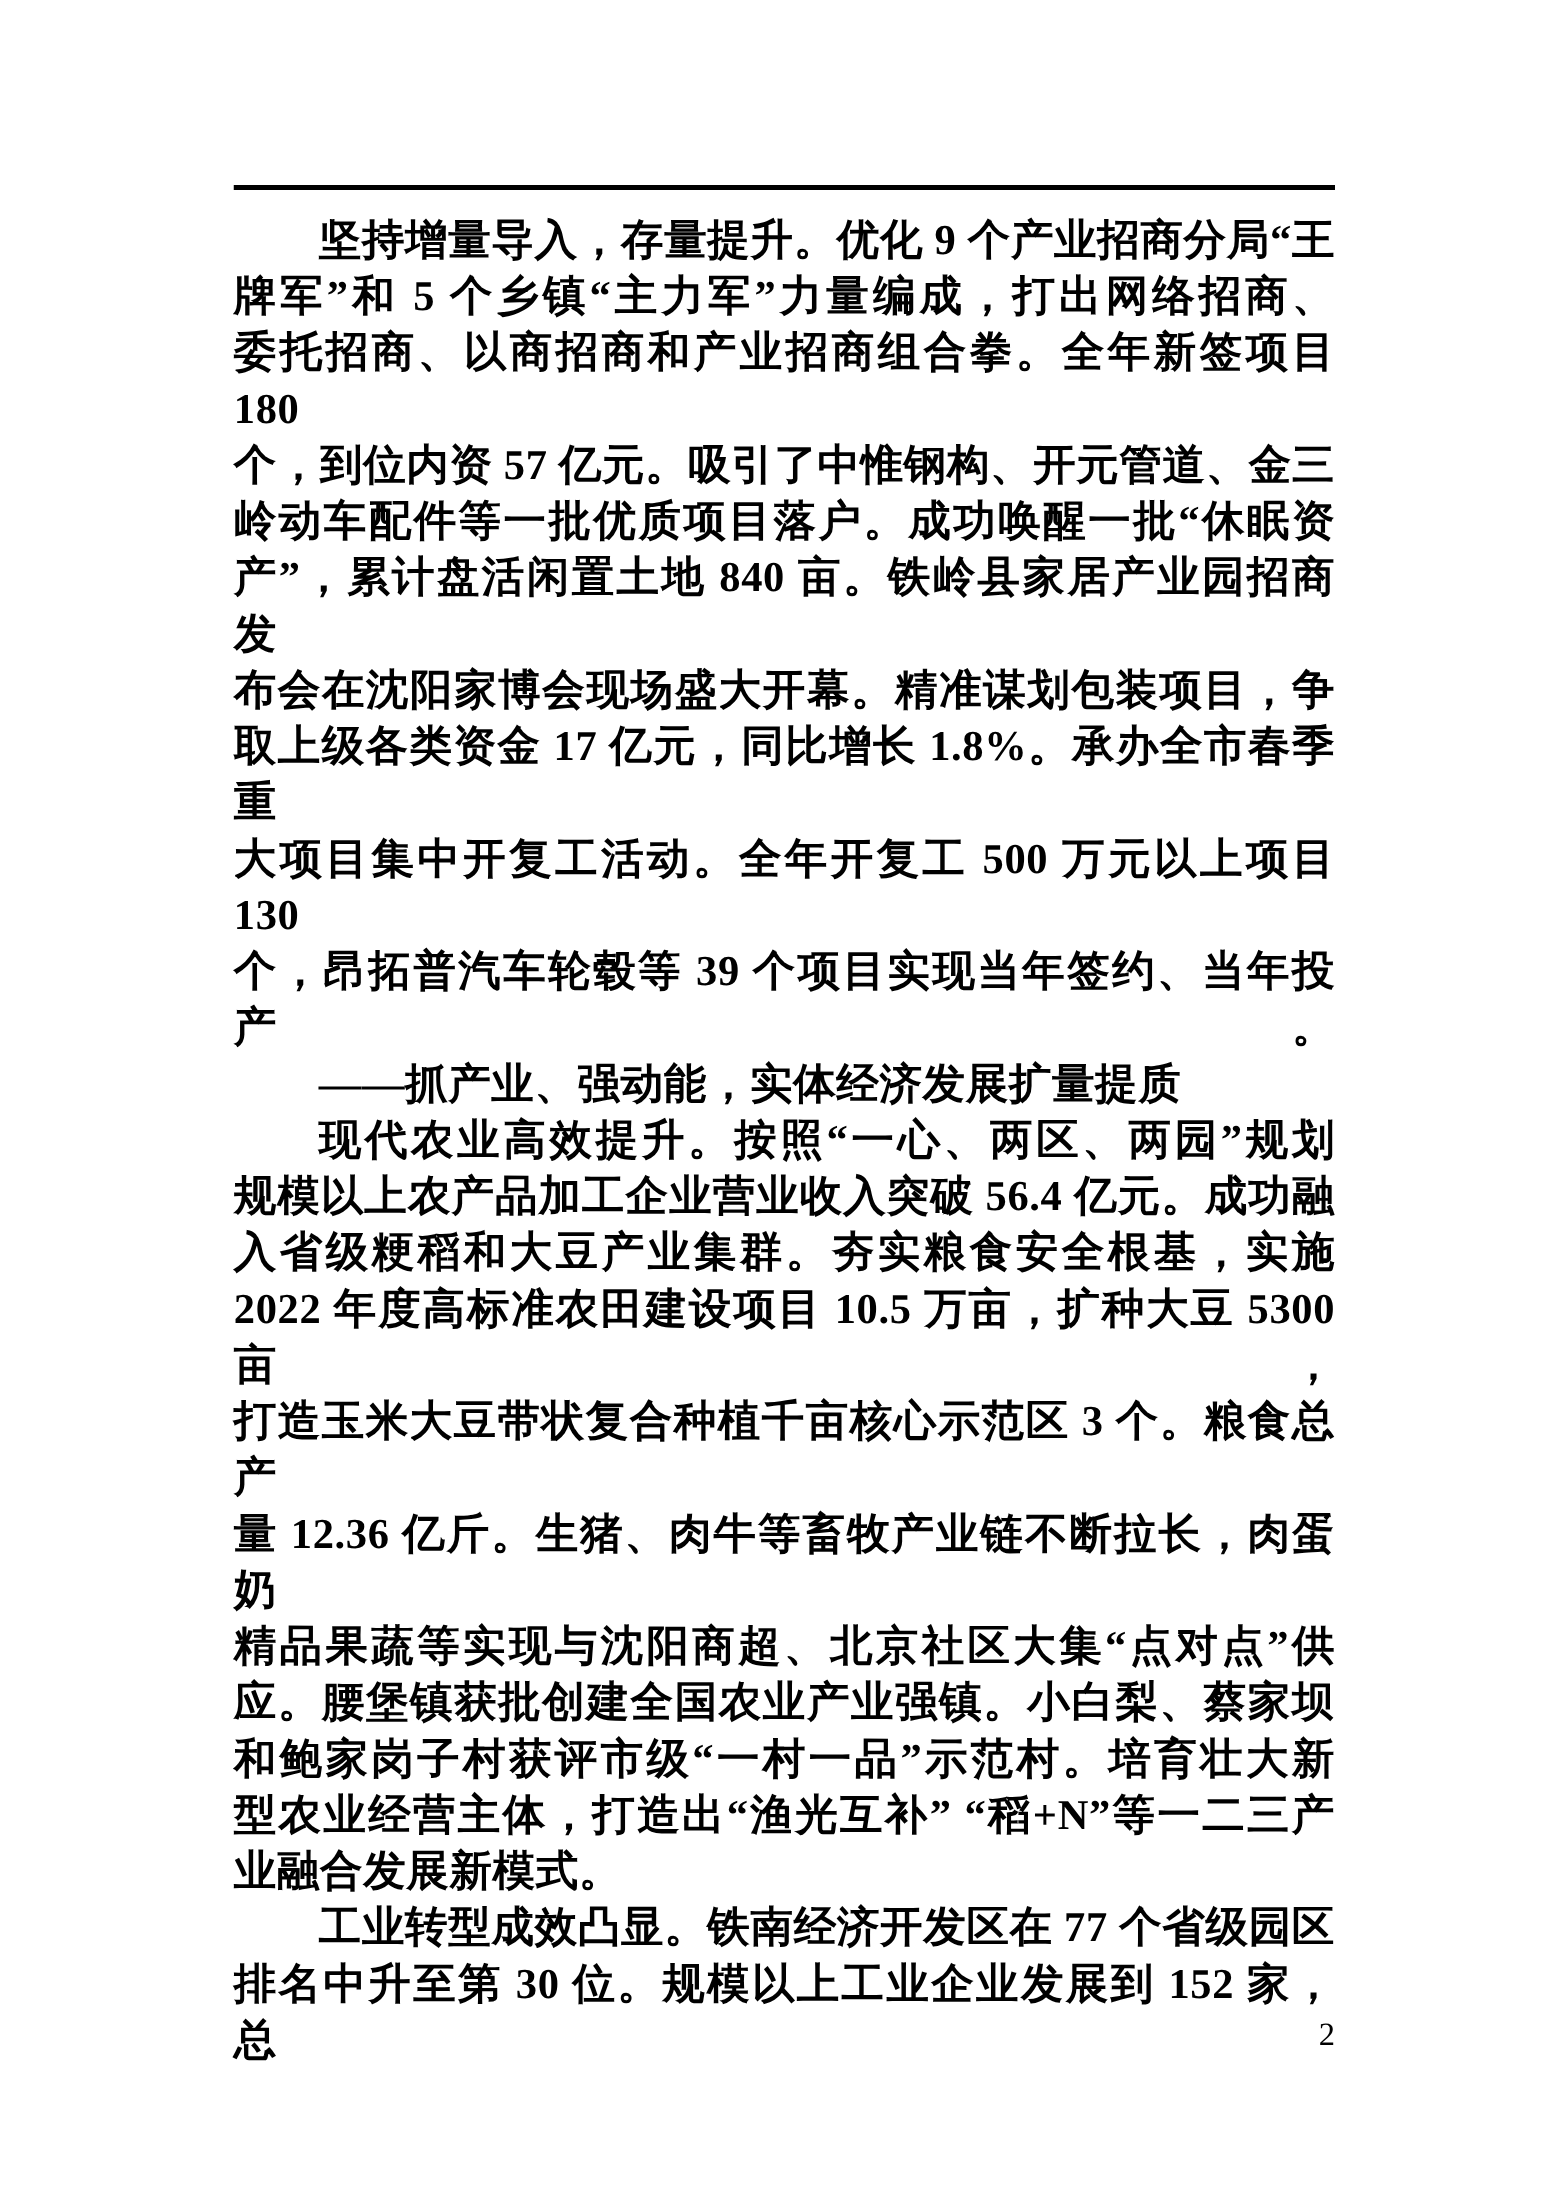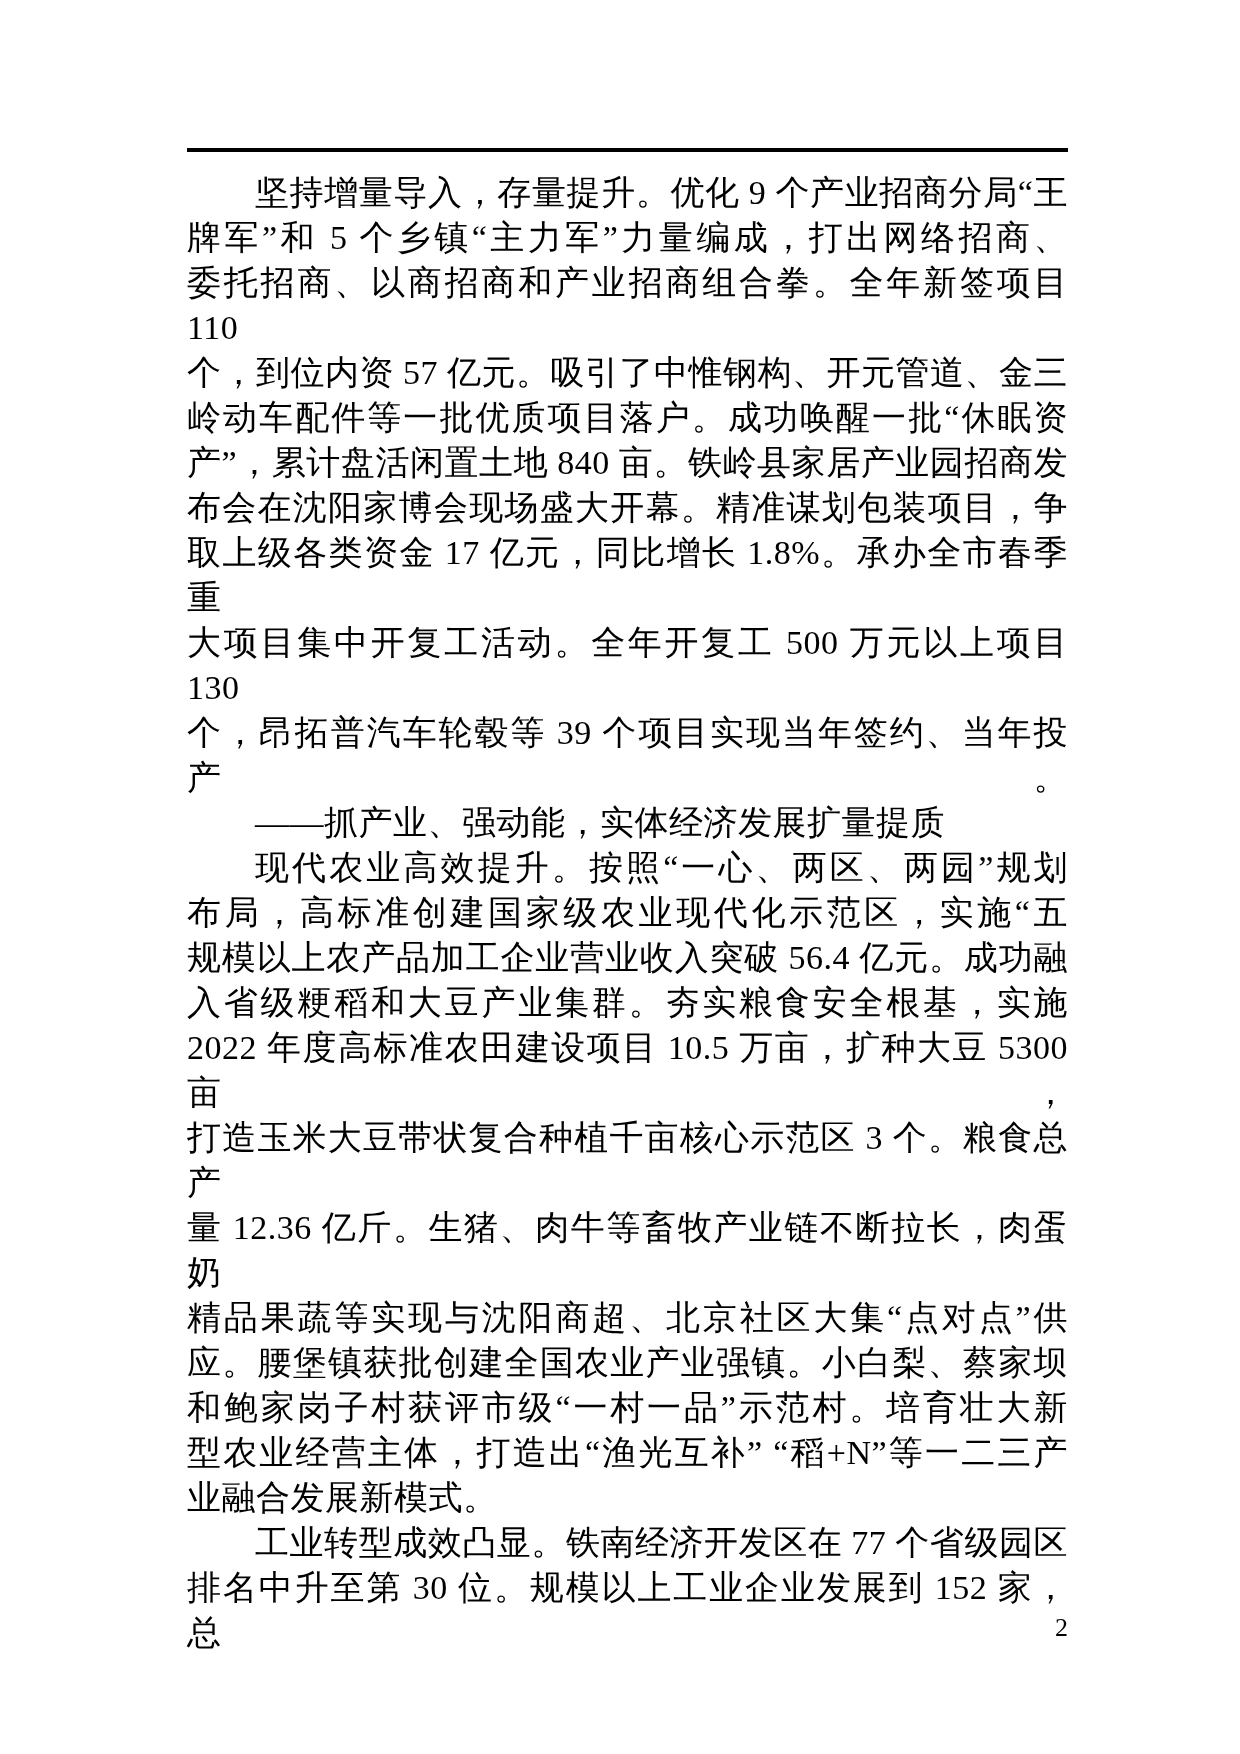--- a/index.html
+++ b/index.html
@@ -26,20 +26,21 @@
   }
   .content {
     position: absolute;
     left: 187px;
     top: 170px;
     width: 881px;
   }
   .paragraph {
     margin: 0;
     padding: 0;
+    font-weight: bold;
   }
   .text-line {
     font-size: 34px;
     line-height: 45px;
     white-space: normal;
     text-align: justify;
     text-align-last: justify;
     letter-spacing: 0.5px;
   }
   .text-line.no-justify {
@@ -61,35 +62,34 @@
 </style>
 </head>
 <body>
 
 <div class="page">
   <div class="header-rule"></div>
   <div class="content" id="content">
       <div class="paragraph">
         <div class="text-line indent">坚持增量导入，存量提升。优化 9 个产业招商分局“王</div>
         <div class="text-line">牌军”和 5 个乡镇“主力军”力量编成，打出网络招商、</div>
-        <div class="text-line">委托招商、以商招商和产业招商组合拳。全年新签项目 110</div>
+        <div class="text-line">委托招商、以商招商和产业招商组合拳。全年新签项目 180</div>
         <div class="text-line">个，到位内资 57 亿元。吸引了中惟钢构、开元管道、金三</div>
         <div class="text-line">岭动车配件等一批优质项目落户。成功唤醒一批“休眠资</div>
         <div class="text-line">产”，累计盘活闲置土地 840 亩。铁岭县家居产业园招商发</div>
         <div class="text-line">布会在沈阳家博会现场盛大开幕。精准谋划包装项目，争</div>
         <div class="text-line">取上级各类资金 17 亿元，同比增长 1.8%。承办全市春季重</div>
         <div class="text-line">大项目集中开复工活动。全年开复工 500 万元以上项目 130</div>
         <div class="text-line">个，昂拓普汽车轮毂等 39 个项目实现当年签约、当年投产。</div>
       </div>
       <div class="paragraph">
         <div class="text-line indent no-justify">——抓产业、强动能，实体经济发展扩量提质</div>
       </div>
       <div class="paragraph">
         <div class="text-line indent">现代农业高效提升。按照“一心、两区、两园”规划</div>
-        <div class="text-line">布局，高标准创建国家级农业现代化示范区，实施“五</div>
         <div class="text-line">规模以上农产品加工企业营业收入突破 56.4 亿元。成功融</div>
         <div class="text-line">入省级粳稻和大豆产业集群。夯实粮食安全根基，实施</div>
         <div class="text-line">2022 年度高标准农田建设项目 10.5 万亩，扩种大豆 5300 亩，</div>
         <div class="text-line">打造玉米大豆带状复合种植千亩核心示范区 3 个。粮食总产</div>
         <div class="text-line">量 12.36 亿斤。生猪、肉牛等畜牧产业链不断拉长，肉蛋奶</div>
         <div class="text-line">精品果蔬等实现与沈阳商超、北京社区大集“点对点”供</div>
         <div class="text-line">应。腰堡镇获批创建全国农业产业强镇。小白梨、蔡家坝</div>
         <div class="text-line">和鲍家岗子村获评市级“一村一品”示范村。培育壮大新</div>
         <div class="text-line">型农业经营主体，打造出“渔光互补” “稻+N”等一二三产</div>
         <div class="text-line no-justify">业融合发展新模式。</div>

